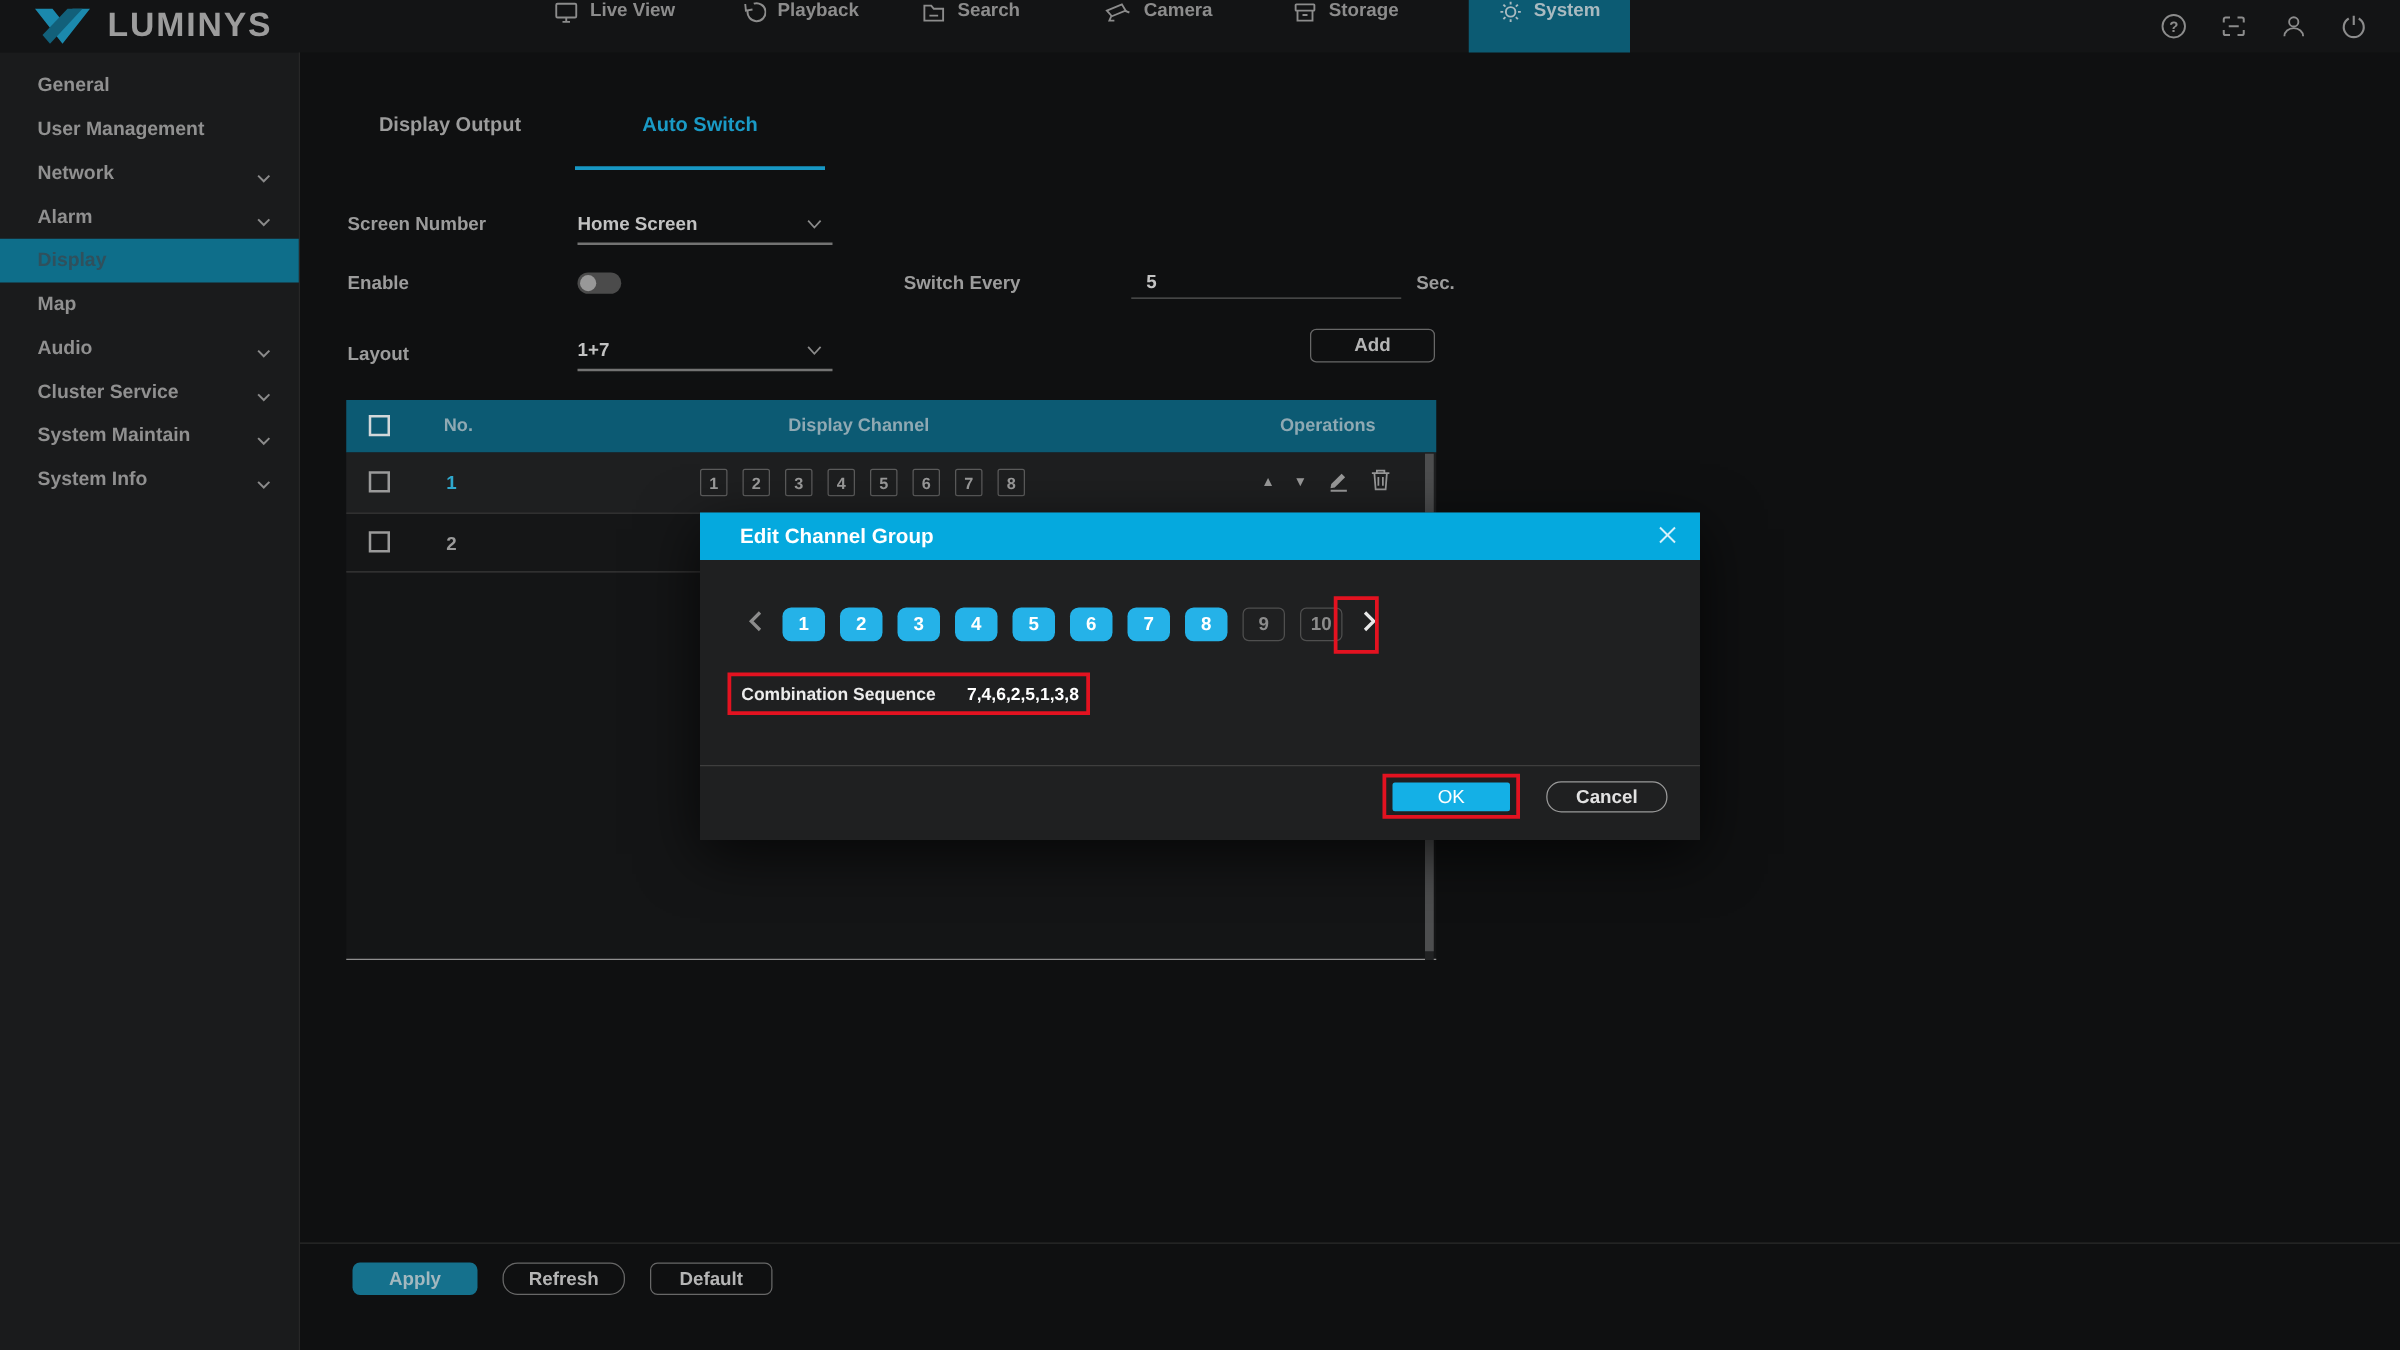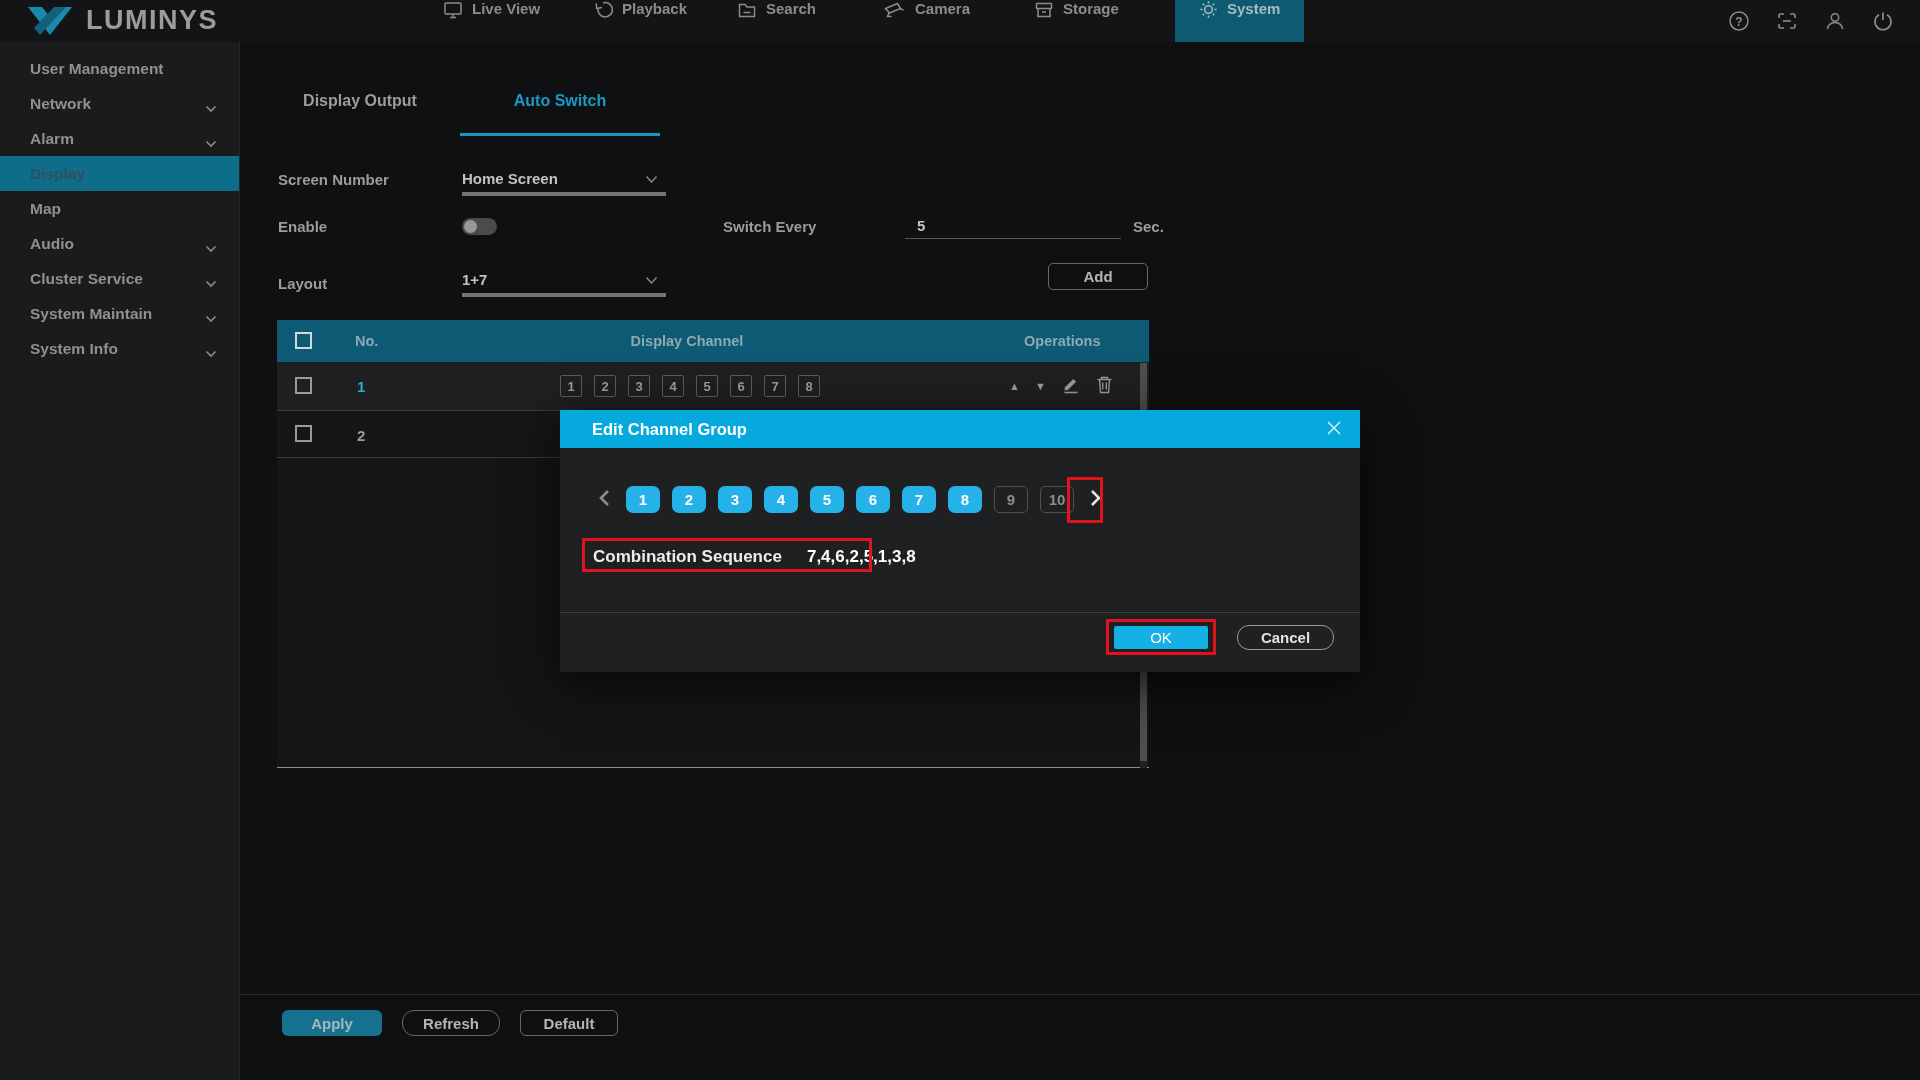--- a/index.html
+++ b/index.html
@@ -27,21 +27,21 @@
   .side-item .side-chev { position:absolute; right:22px; top:13px; }
   .side-item.active { background:#0e6e8a; color:#30505c; }
 
   
   .tab { position:absolute; top:92px; text-align:center; font-size:16px; font-weight:700; color:#9c9c9c; }
   .tab.active { color:#1a9ac6; }
   .tab-underline { position:absolute; left:460px; top:133px; width:200px; height:3px; background:#1797c4; }
 
   
   .flabel { position:absolute; font-size:15px; font-weight:700; color:#9c9c9c; }
-  .dropdown { position:absolute; left:462px; width:204px; height:31px; border-bottom:4px solid #737373;
+  .dropdown { position:absolute; left:462px; width:204px; height:31px; border-bottom:2px solid #737373;
               display:flex; align-items:center; justify-content:space-between; padding:0 8px 0 0;
               color:#c2c2c2; font-size:15px; font-weight:700; }
   .uinput { position:absolute; left:905px; top:213px; width:216px; height:26px; border-bottom:1px solid #585858;
             display:flex; align-items:center; padding-left:12px; color:#c4c4c4; font-size:15px; font-weight:700; }
   .toggle { position:absolute; left:462px; top:218px; width:35px; height:17px; border-radius:9px; background:#4b4b4b; }
   .toggle .knob { position:absolute; left:2px; top:2px; width:13px; height:13px; border-radius:50%; background:#989898; }
   .btn { display:flex; align-items:center; justify-content:center; font-size:15px; font-weight:700;
          color:#b5b5b5; border:1px solid #686868; border-radius:5px; background:transparent; }
 
   
@@ -71,21 +71,21 @@
            box-shadow:0 12px 45px rgba(0,0,0,.7); }
   .modal-header { position:absolute; left:0; top:0; width:800px; height:38px; background:#05a9de;
                   display:flex; align-items:center; }
   .modal-title { padding-left:32px; color:#fff; font-size:16.5px; font-weight:700; }
   .modal-close { position:absolute; right:18px; top:10px; }
   .chanrow { position:absolute; left:38px; top:76px; display:flex; align-items:center; gap:12px; height:27px; }
   .chanbtn { width:34px; height:27px; border-radius:7px; display:flex; align-items:center; justify-content:center;
              font-size:15px; font-weight:700; }
   .chanbtn.on { background:#25b2e8; color:#fff; }
   .chanbtn.off { background:transparent; border:1px solid #4f4f4f; border-radius:5px; color:#8c8c8c; }
-  .combrow { position:absolute; left:33px; top:137px; font-size:17px; font-weight:700; color:#ececec; }
+  .combrow { position:absolute; left:33px; top:137px; font-size:14px; font-weight:700; color:#ececec; }
   .combrow .val { margin-left:25px; color:#fff; }
   .modal-divider { position:absolute; left:0; top:202px; width:800px; height:1px; background:#3e3e3e; }
   .ok-btn { position:absolute; left:554px; top:216px; width:94px; height:23px; background:#14b0e6;
             color:#fff; font-size:15px; font-weight:400; display:flex; align-items:center; justify-content:center;
             border-radius:2px; }
   .cancel-btn { position:absolute; left:677px; top:215px; width:97px; height:25px; border:1px solid #9a9a9a;
                 border-radius:12px; color:#e2e2e2; font-size:15px; font-weight:700;
                 display:flex; align-items:center; justify-content:center; background:transparent; }
 
   
@@ -191,20 +191,23 @@
       <span class="ticon">
         <svg width="22" height="22" viewBox="0 0 22 22" fill="none" stroke="#8c8c8c" stroke-width="1.7">
           <line x1="11" y1="2.5" x2="11" y2="10"></line>
             <path d="M7 4.8 a8 8 0 1 0 8 0"></path>
         </svg>
       </span>
     </div>
   </div>
 
   <div class="sidebar">
+    <div class="side-item">
+        <span>General</span>
+      </div>
     <div class="side-item">
         <span>User Management</span>
       </div>
     <div class="side-item">
         <span>Network</span>
       <span class="side-chev"><svg width="12" height="8" viewBox="0 0 12 8" fill="none" stroke="#8a8a8a" stroke-width="1.6">
             <polyline points="1.5,1.5 6,6 10.5,1.5"></polyline>
           </svg></span>
       </div>
     <div class="side-item">

